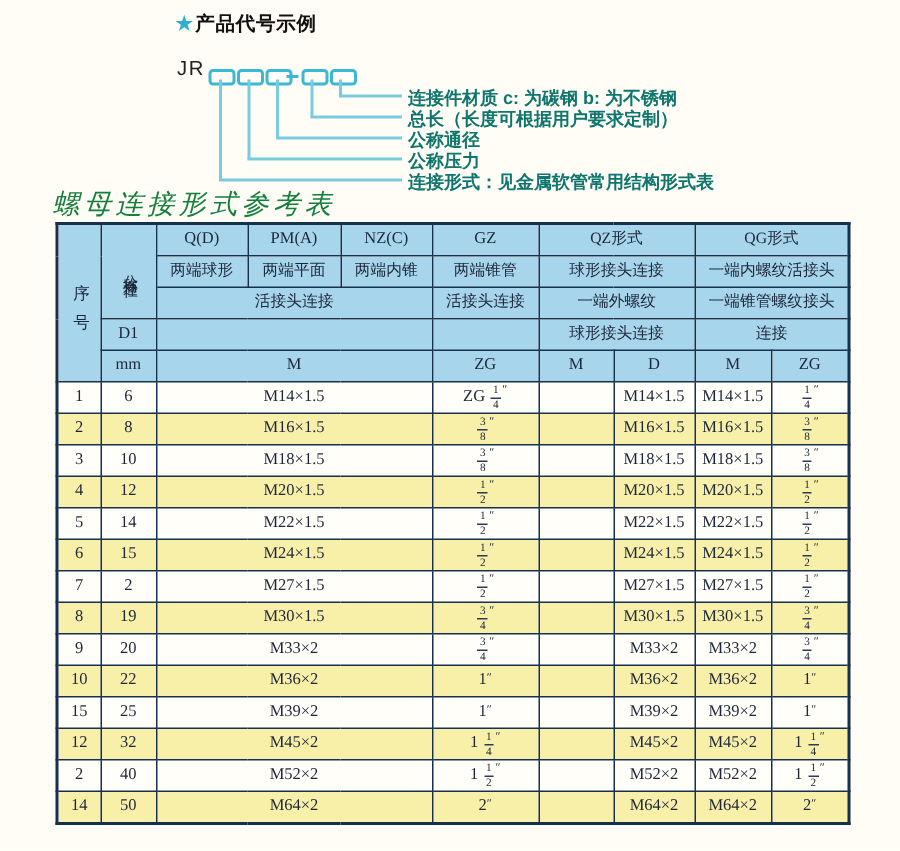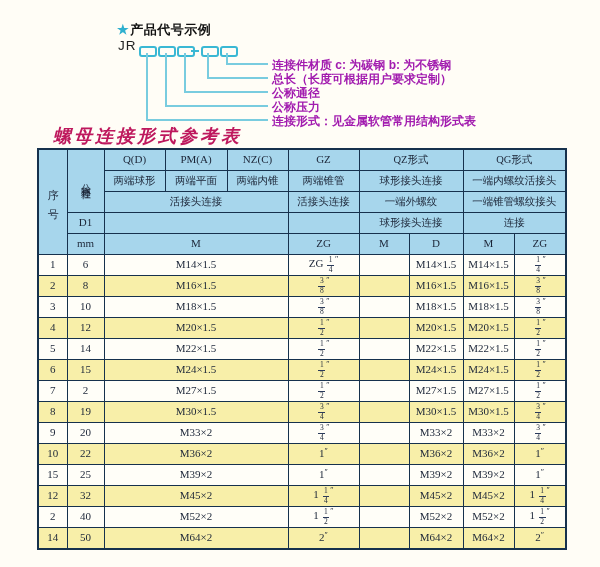--- a/index.html
+++ b/index.html
@@ -3,34 +3,34 @@
 <meta charset="utf-8">
 <style>
   html,body{margin:0;padding:0;}
   body{
     width:600px;height:567px;position:relative;overflow:hidden;
     background:#fffdf6;
     font-family:"Liberation Sans", sans-serif;
     color:#111;
   }
   
-  .diag-title{position:absolute;left:117px;top:21px;font-size:13px;font-weight:bold;letter-spacing:.5px;}
+  .diag-title{position:absolute;left:117px;top:7px;font-size:13px;font-weight:bold;letter-spacing:.5px;}
   .diag-title .star{color:#2fb0cf;margin-right:1px;}
   .jr-code{position:absolute;left:118px;top:38px;font-size:13.5px;font-weight:normal;letter-spacing:1px;color:#222;}
   .code-box{position:absolute;top:46px;width:14px;height:7px;border:2px solid #3ab8d4;border-radius:3px;background:#fffdf6;}
   .code-dash{position:absolute;top:50px;left:191px;width:8px;height:2px;background:#3ab8d4;}
   .conn{position:absolute;background:#79ccdf;}
   .conn.v{width:2px;}
   .conn.h{height:2px;}
-  .diag-label{position:absolute;left:272px;font-size:12px;font-weight:bold;white-space:nowrap;color:#a21caf;}
+  .diag-label{position:absolute;left:272px;font-size:12px;font-weight:bold;white-space:nowrap;color:#0f766e;}
   
   .tbl-title{
-    position:absolute;left:53px;top:124px;
+    position:absolute;left:35px;top:124px;
     font-family:"Liberation Serif", serif;
-    font-style:italic;font-weight:bold;font-size:18px;letter-spacing:3px;color:#be185d;
+    font-style:italic;font-weight:normal;font-size:18px;letter-spacing:3px;color:#15803d;
   }
   
   table.ref{
     position:absolute;left:37px;top:148px;width:528px;
     border-collapse:collapse;table-layout:fixed;
     border:2px solid #16314d;
     font-family:"Liberation Serif", serif;
     font-size:11px;color:#1c2638;
     background:#fffef8;
   }

